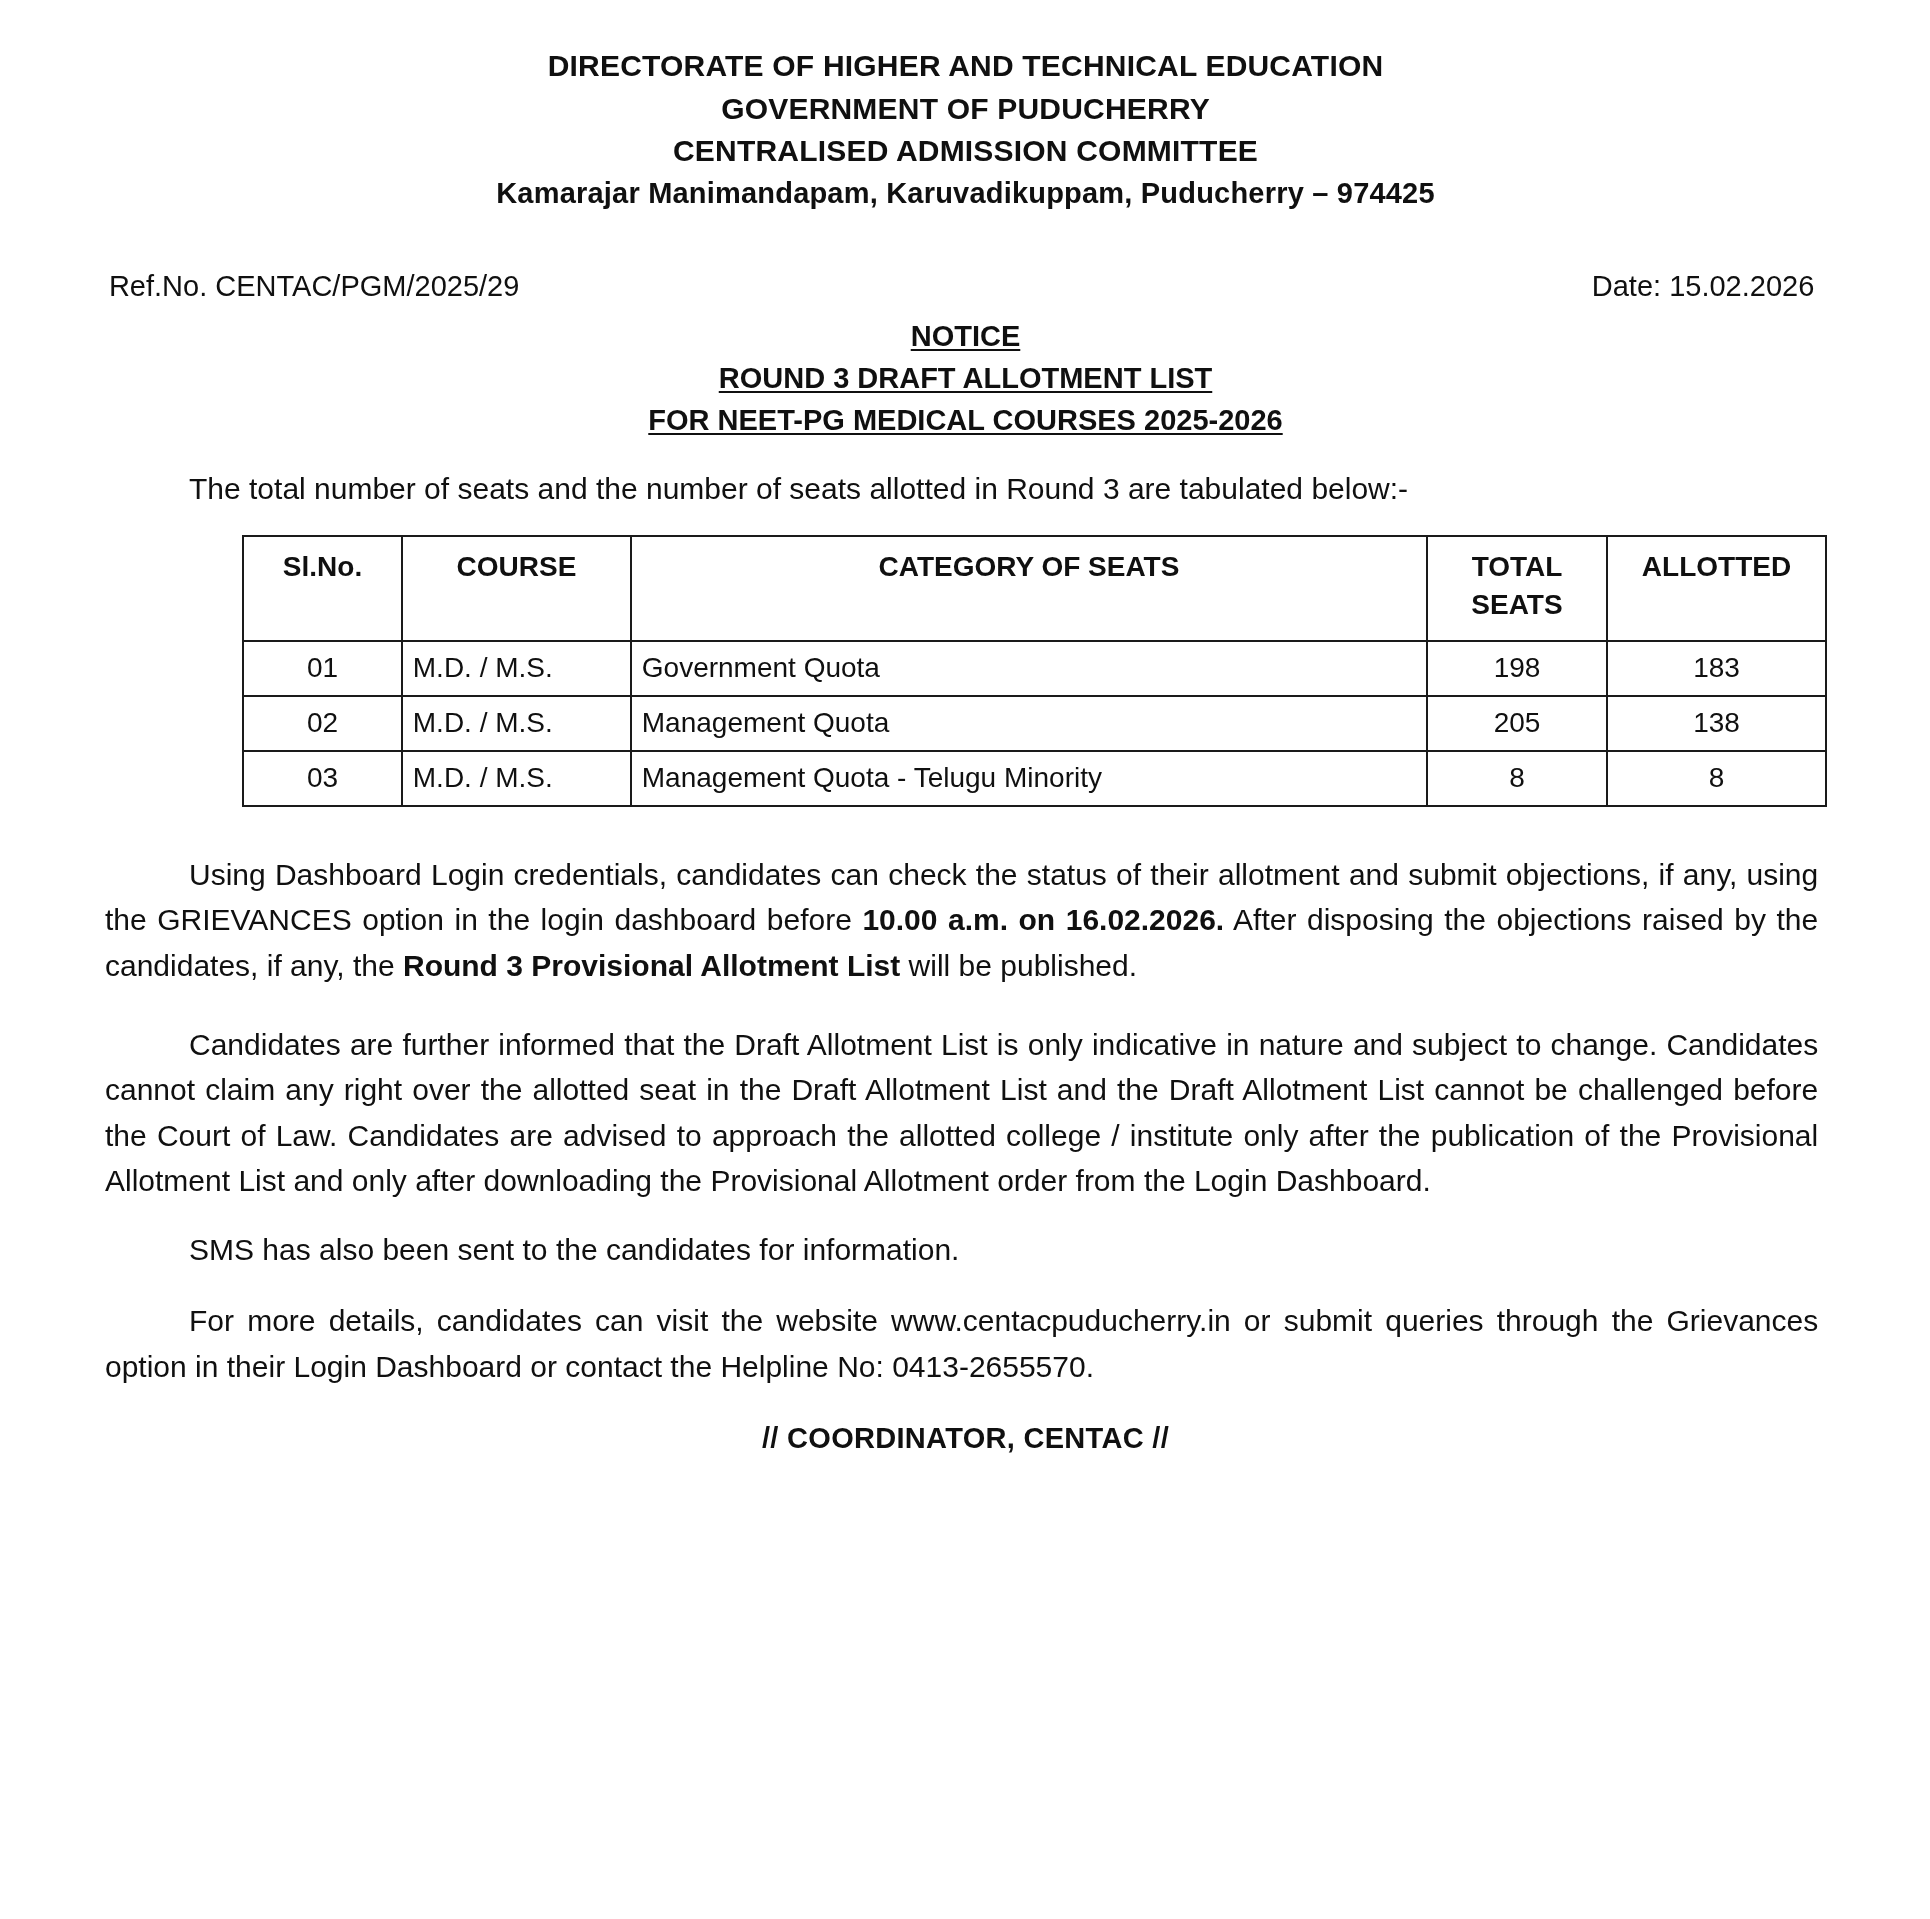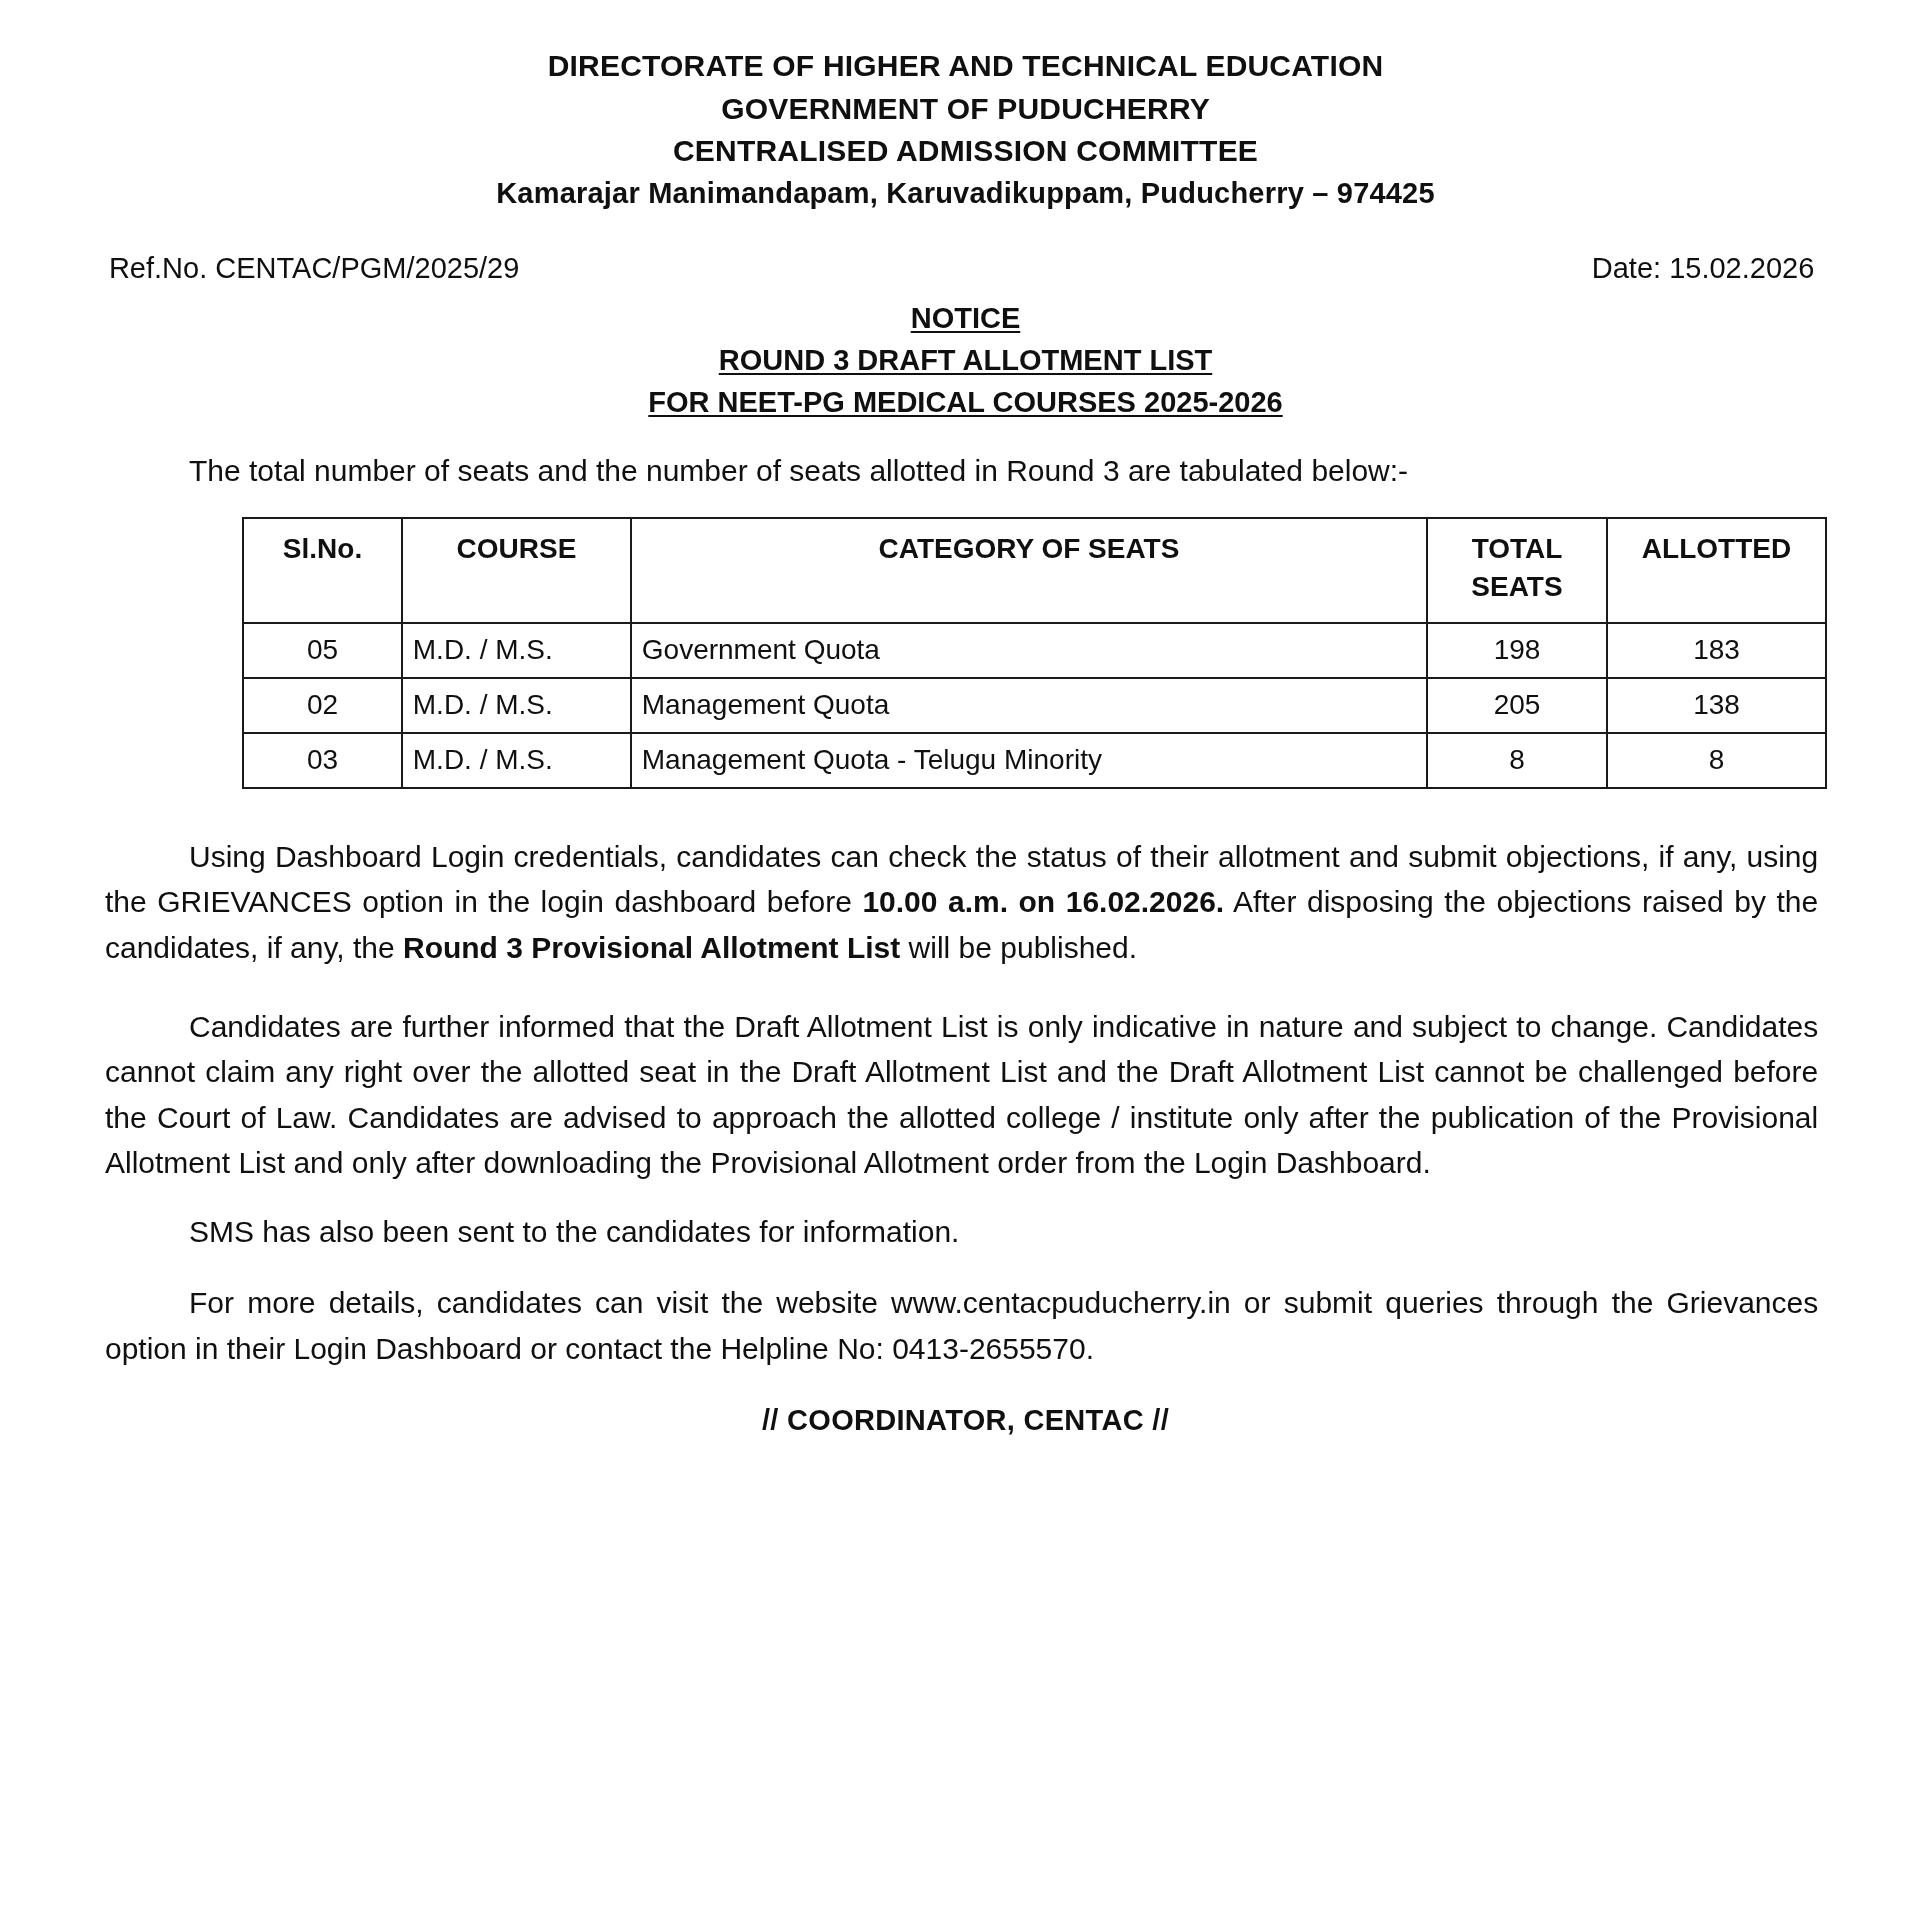--- a/index.html
+++ b/index.html
@@ -35,21 +35,21 @@
   .lh-1 { font-size: 30px; }
   .lh-2 { font-size: 30px; }
   .lh-3 { font-size: 30px; }
   .lh-4 { font-size: 29px; }
 
   
   .refrow {
     display: flex;
     justify-content: space-between;
     align-items: baseline;
-    margin-top: 38px;
+    margin-top: 56px;
     font-size: 29px;
     padding: 0 11.7px 0 3.9px;
   }
   .refrow .ref { white-space: nowrap; }
   .refrow .date { white-space: nowrap; }
 
   
   .titles {
     text-align: center;
     margin-top: 11.7px;
@@ -167,21 +167,21 @@
         <tr>
           <th>Sl.No.</th>
           <th>COURSE</th>
           <th class="cat">CATEGORY OF SEATS</th>
           <th>TOTAL SEATS</th>
           <th>ALLOTTED</th>
         </tr>
       </thead>
       <tbody>
         <tr>
-          <td class="c-sl">05</td>
+          <td class="c-sl">01</td>
           <td class="c-crs">M.D. / M.S.</td>
           <td class="c-cat">Government Quota</td>
           <td class="c-num">198</td>
           <td class="c-num">183</td>
         </tr>
         <tr>
           <td class="c-sl">02</td>
           <td class="c-crs">M.D. / M.S.</td>
           <td class="c-cat">Management Quota</td>
           <td class="c-num">205</td>

